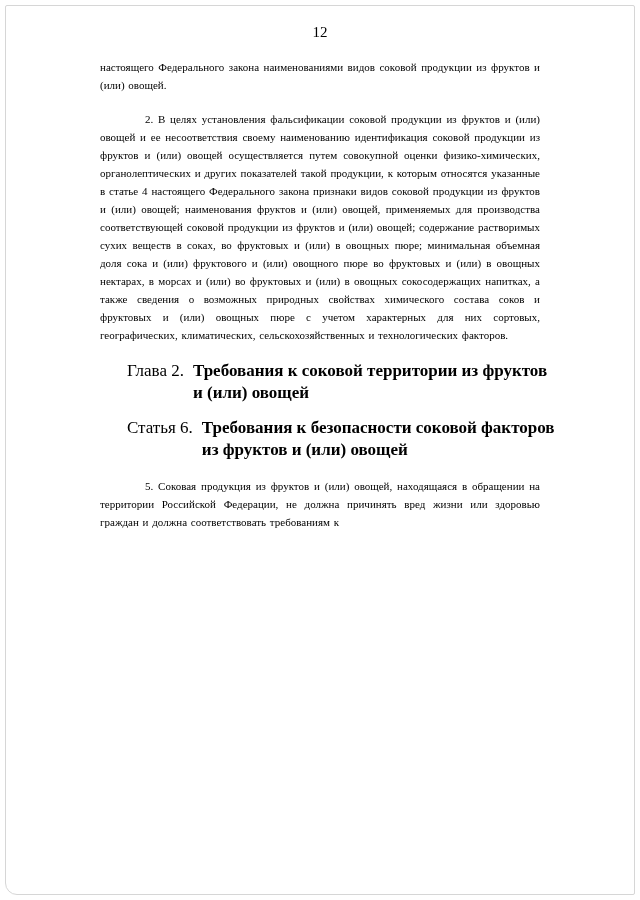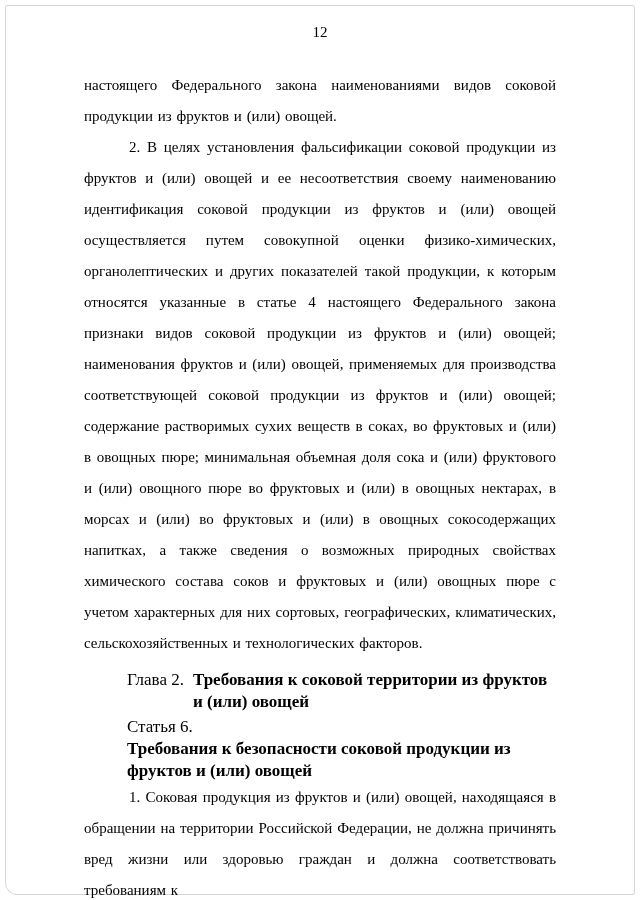--- a/index.html
+++ b/index.html
@@ -25,42 +25,41 @@
     pointer-events: none;
   }
   .content {
     position: relative;
     padding: 22px 84px 0 84px;
   }
   .page-number {
     text-align: center;
     font-size: 15px;
     line-height: 20px;
-    margin-bottom: 28px;
+    margin-bottom: 12px;
   }
   p.body-text {
-    margin: 0;
-    font-size: 15px;
-    line-height: 31px;
+    margin: 16px;
+    font-size: 11px;
+    line-height: 18px;
     text-align: justify;
     word-spacing: 1px;
   }
   p.indent {
     text-indent: 45px;
   }
   .heading {
     display: flex;
     margin-left: 43px;
     margin-top: 10px;
     font-size: 17px;
     line-height: 22px;
   }
   .heading + .heading {
-    margin-top: 3px;
-    flex-direction: column;
+    margin-top: 13px;
   }
   .heading .h-label {
     flex: 0 0 auto;
     white-space: nowrap;
     padding-right: 9px;
   }
   .heading .h-title {
     flex: 1 1 auto;
     font-weight: bold;
   }
@@ -82,19 +81,19 @@
 
     <p class="body-text indent">2. В целях установления фальсификации соковой продукции из фруктов и (или) овощей и ее несоответствия своему наименованию идентификация соковой продукции из фруктов и (или) овощей осуществляется путем совокупной оценки физико-химических, органолептических и других показателей такой продукции, к которым относятся указанные в статье 4 настоящего Федерального закона признаки видов соковой продукции из фруктов и (или) овощей; наименования фруктов и (или) овощей, применяемых для производства соответствующей соковой продукции из фруктов и (или) овощей; содержание растворимых сухих веществ в соках, во фруктовых и (или) в овощных пюре; минимальная объемная доля сока и (или) фруктового и (или) овощного пюре во фруктовых и (или) в овощных нектарах, в морсах и (или) во фруктовых и (или) в овощных сокосодержащих напитках, а также сведения о возможных природных свойствах химического состава соков и фруктовых и (или) овощных пюре с учетом характерных для них сортовых, географических, климатических, сельскохозяйственных и технологических факторов.</p>
 
     <div class="heading">
       <span class="h-label">Глава 2.</span>
       <span class="h-title">Требования к соковой территории из фруктов и (или) овощей</span>
     </div>
 
     <div class="heading">
       <span class="h-label">Статья 6.</span>
-      <span class="h-title">Требования к безопасности соковой продукции из фруктов и (или) овощей</span>
+      <span class="h-title">Требования к безопасности соковой факторов из фруктов и (или) овощей</span>
     </div>
 
-    <p class="body-text indent after-headings">1. Соковая продукция из фруктов и (или) овощей, находящаяся в обращении на территории Российской Федерации, не должна причинять вред жизни или здоровью граждан и должна соответствовать требованиям к</p>
+    <p class="body-text indent after-headings">5. Соковая продукция из фруктов и (или) овощей, находящаяся в обращении на территории Российской Федерации, не должна причинять вред жизни или здоровью граждан и должна соответствовать требованиям к</p>
 
   </div>
 </div>
 
 </body></html>

